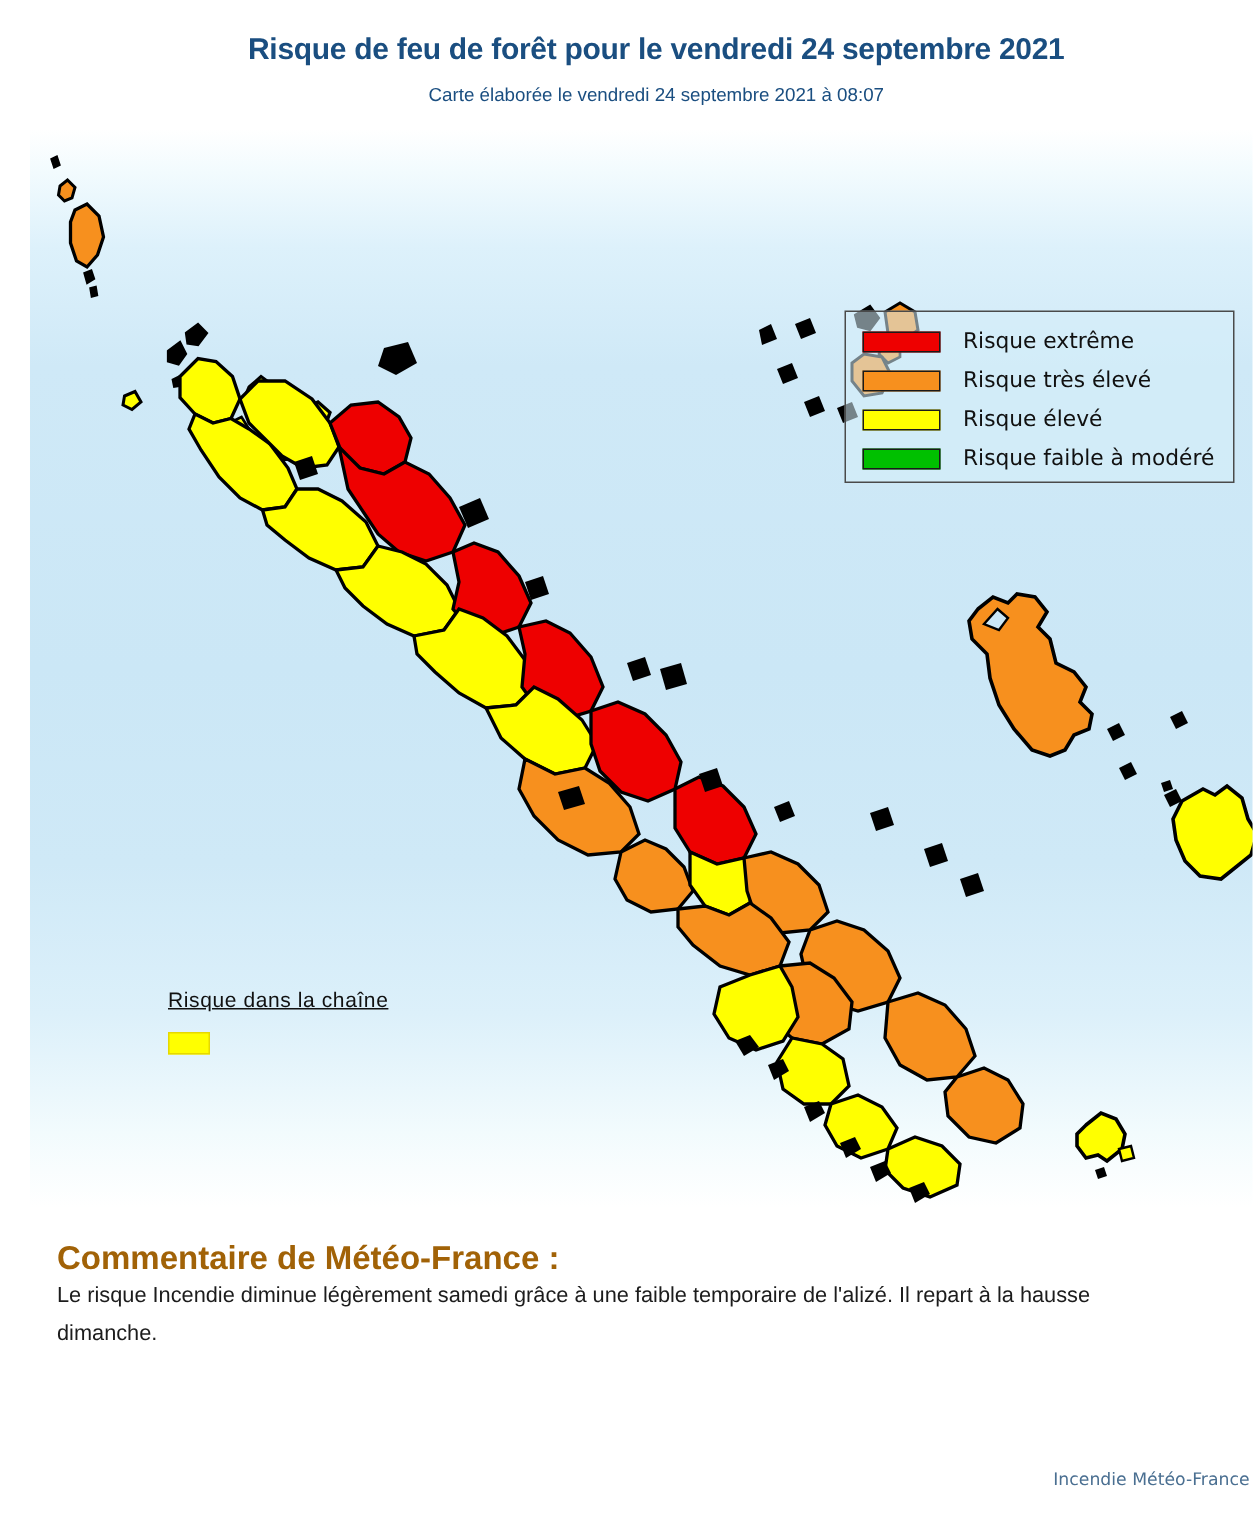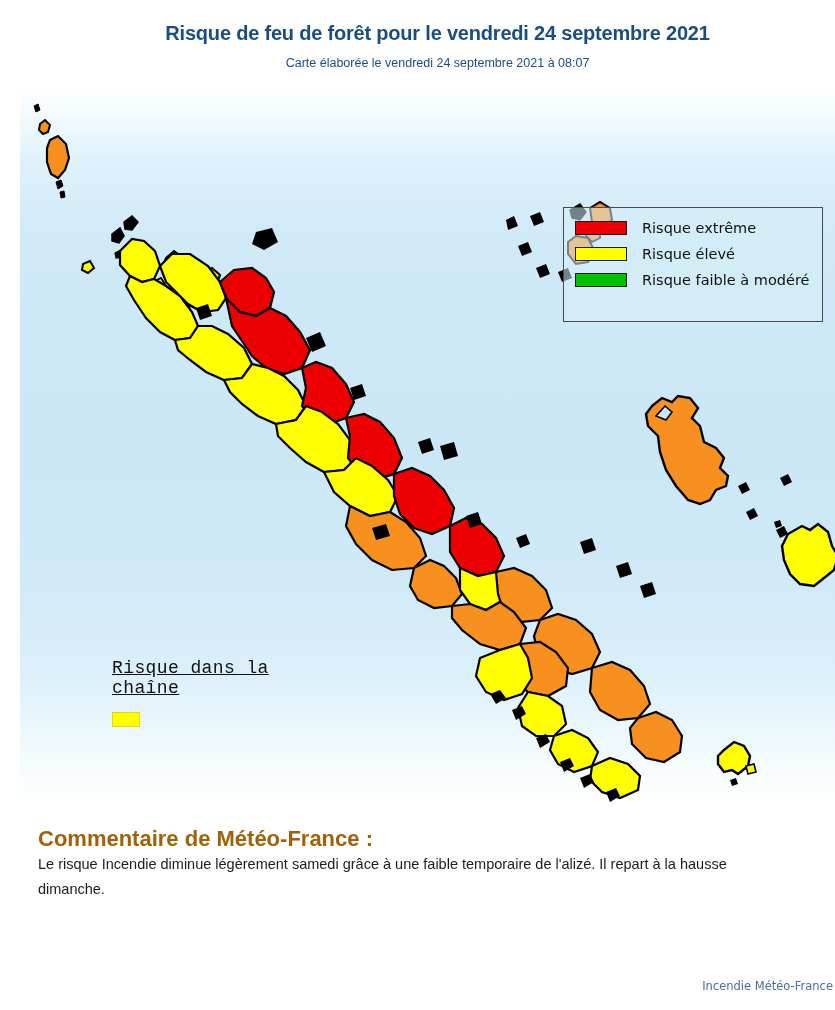--- a/index.html
+++ b/index.html
@@ -54,22 +54,22 @@
   .legend-label{
     font-size:14.5px;color:#111;white-space:nowrap;
     font-family:"DejaVu Sans", sans-serif;
   }
 
   
   .chaine{
     position:absolute;left:92px;top:572px;width:215px;
   }
   .chaine-title{
-    font-size:18px;color:#111;text-decoration:underline;
-    font-family:Liberation Mono, monospace;
+    font-size:14px;color:#111;text-decoration:underline;
+    font-family:Liberation Sans, sans-serif;
     margin-bottom:12px;letter-spacing:0.4px;
   }
   .chaine-row{
     display:flex;align-items:flex-start;justify-content:space-between;
     margin-bottom:9px;
   }
   .chaine-name{
     font-size:13.5px;color:#111;line-height:17px;
     font-family:"DejaVu Sans", sans-serif;max-width:150px;
   }
@@ -306,20 +306,24 @@
         <path d="M710 694 L716 692 L718 698 L712 700 Z" fill="#000"></path>
       </g>
     </svg>
 
     <div class="legend">
       <div class="legend-row">
         <span class="legend-swatch" style="background:#ee0000"></span>
         <span class="legend-label">Risque extrême</span>
       </div>
       <div class="legend-row">
+        <span class="legend-swatch" style="background:#f7901e"></span>
+        <span class="legend-label">Risque très élevé</span>
+      </div>
+      <div class="legend-row">
         <span class="legend-swatch" style="background:#ffff00"></span>
         <span class="legend-label">Risque élevé</span>
       </div>
       <div class="legend-row">
         <span class="legend-swatch" style="background:#00c000"></span>
         <span class="legend-label">Risque faible à modéré</span>
       </div>
     </div>
 
     <div class="chaine">

